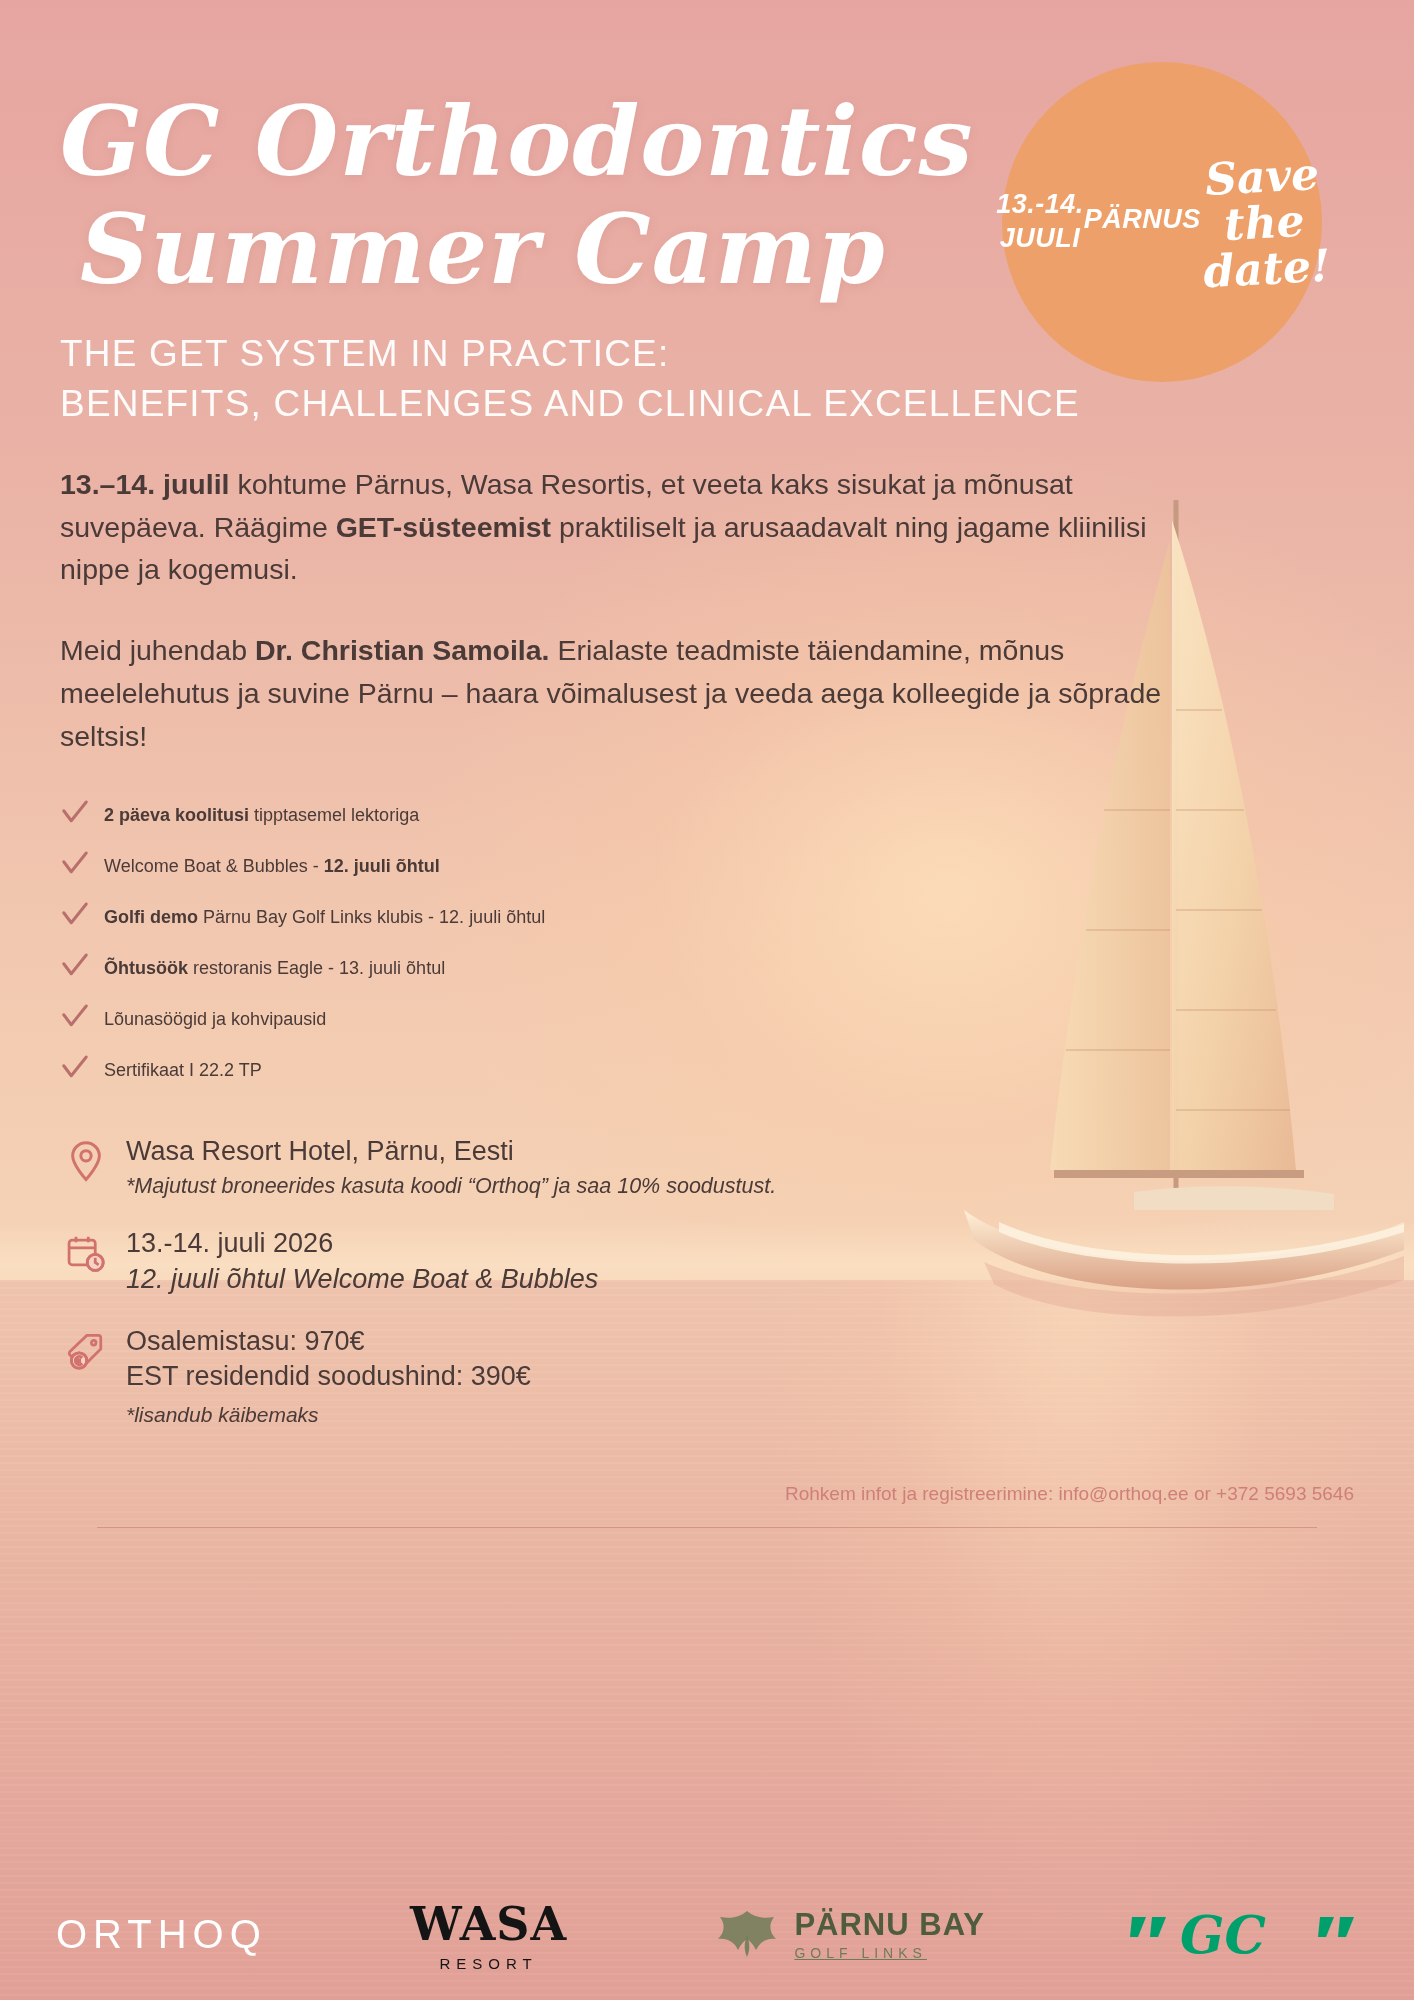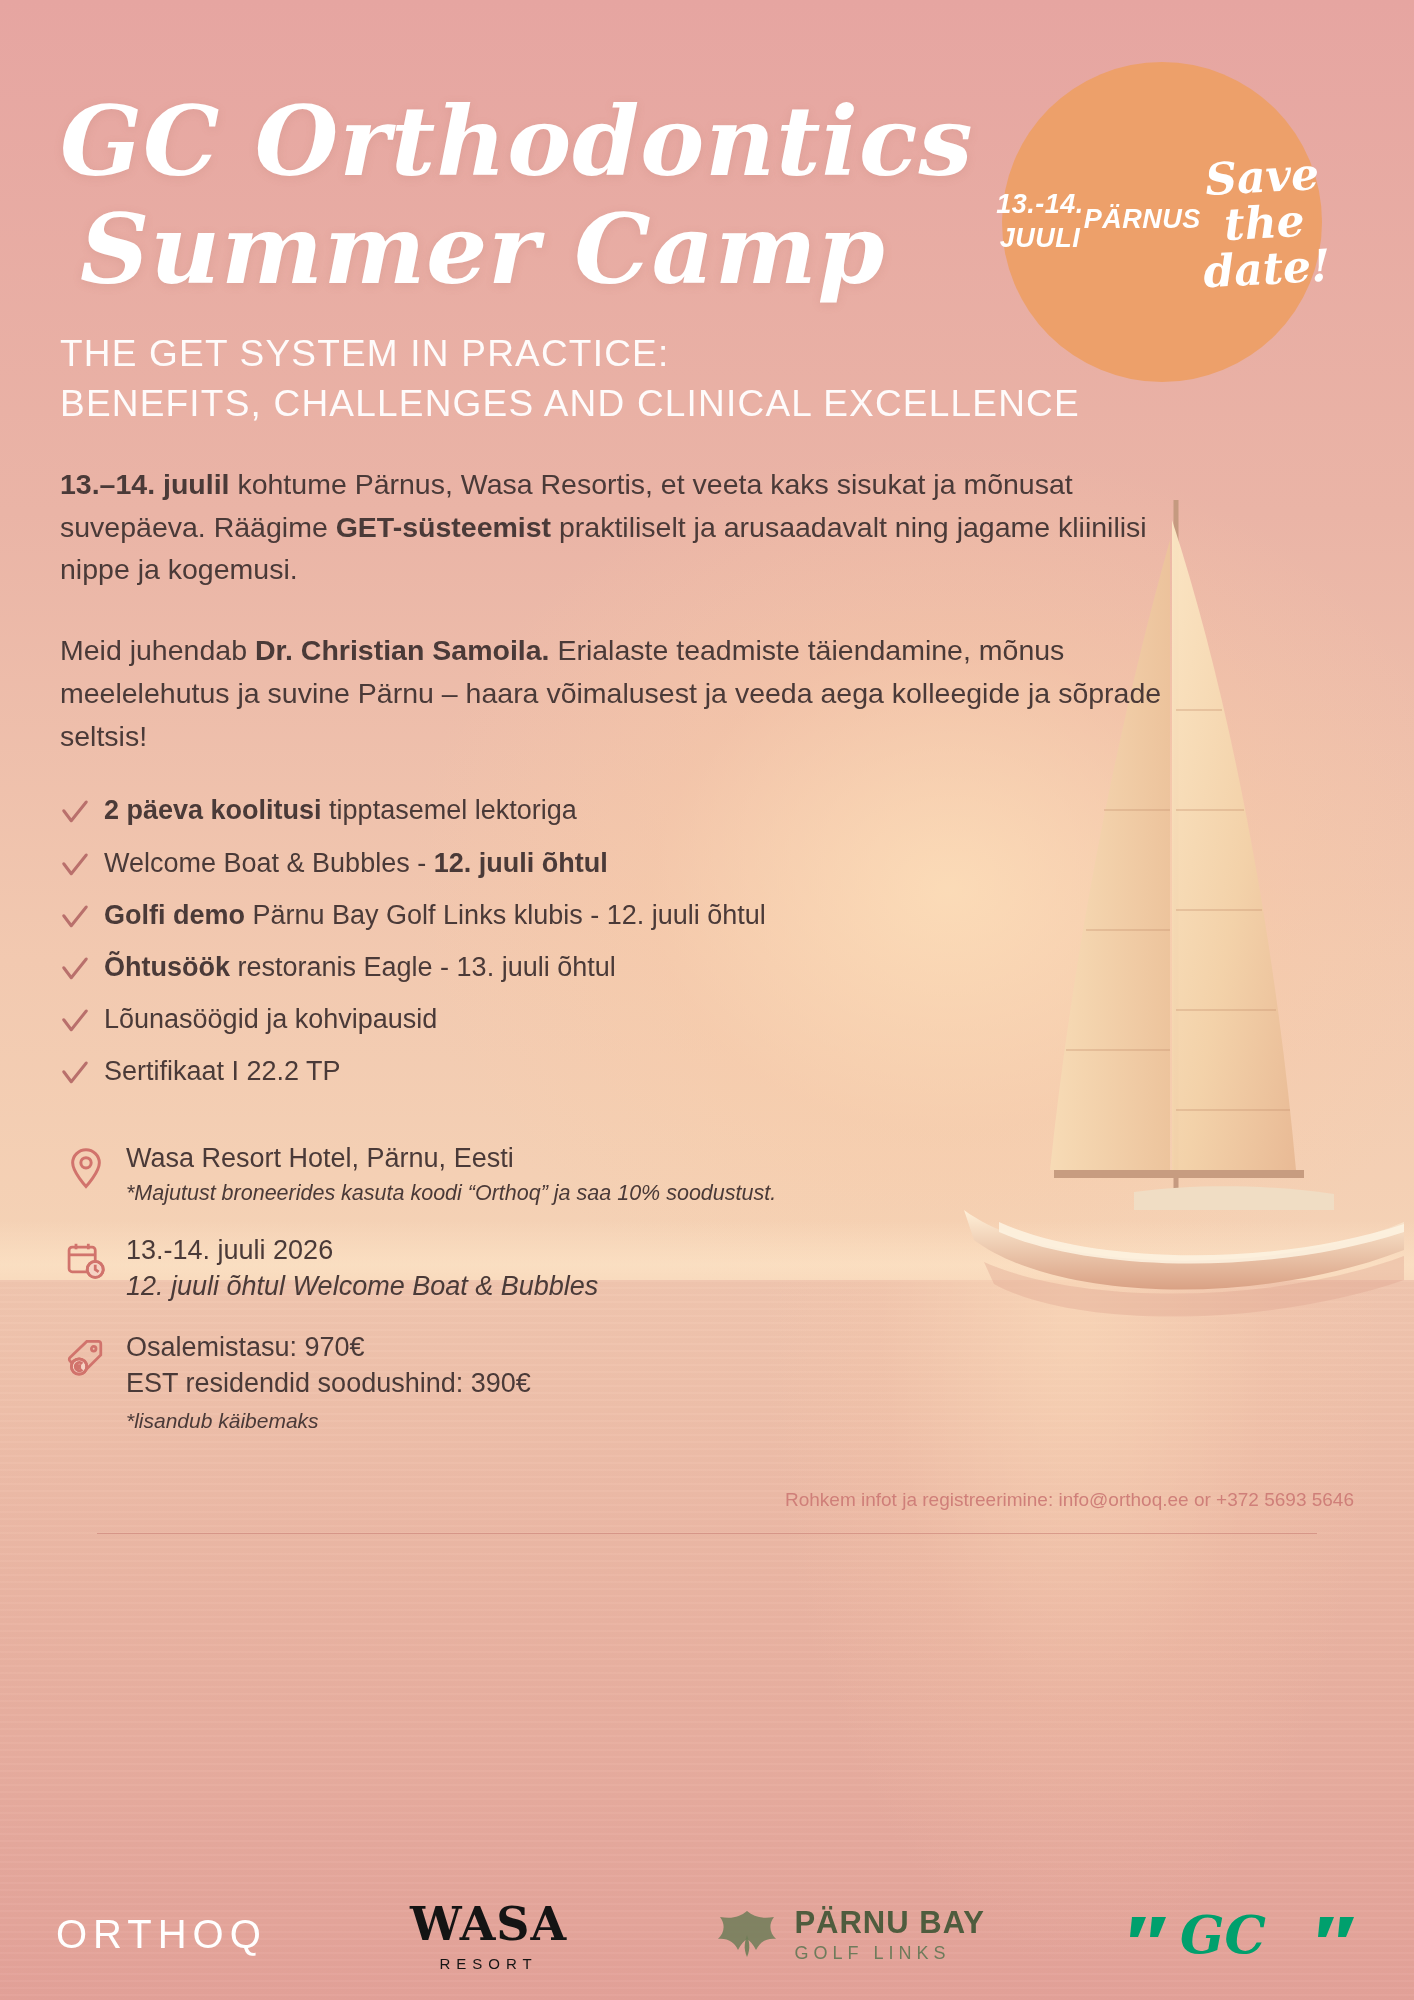--- a/index.html
+++ b/index.html
@@ -109,23 +109,23 @@
     color: #4a3a38;
     font-size: 28.5px; line-height: 1.5;
     max-width: 1130px;
   }
   .para.second { margin-top: 38px; }
   .para b { font-weight: bold; }
 
   
   .bullets { margin-top: 36px; }
   .bullet {
-    display: flex; align-items: flex-start;
+    display: flex; align-items: flex-end;
     margin-bottom: 17px;
-    color: #4a3a38; font-size: 27px; line-height: 1.3;
+    color: #4a3a38; font-size: 18px; line-height: 1.3;
   }
   .bullet .check {
     flex: 0 0 auto; width: 30px; height: 30px; margin-right: 14px;
     margin-top: 4px; color: #b9706c;
   }
   .bullet .check svg { width: 100%; height: 100%; display: block; }
   .bullet b { font-weight: bold; }
 
   
   .info { margin-top: 52px; }
@@ -161,21 +161,21 @@
   .logo-orthoq {
     color: #ffffff; font-size: 40px; letter-spacing: 6px; font-weight: 300;
   }
   .logo-wasa { text-align: center; color: #141414; }
   .logo-wasa .w1 { font-family: "DejaVu Serif", serif; font-weight: bold; font-size: 46px; letter-spacing: 1px; }
   .logo-wasa .w2 { font-size: 15px; letter-spacing: 6px; margin-top: 4px; }
   .logo-pbgl { display: flex; align-items: center; color: #5d6b4a; }
   .logo-pbgl .eagle { width: 74px; height: 58px; margin-right: 10px; color: #6f7d58; }
   .logo-pbgl .eagle svg { width: 100%; height: 100%; }
   .logo-pbgl .p1 { font-size: 31px; font-weight: bold; letter-spacing: 1px; color: #4f5c3e; }
-  .logo-pbgl .p2 { font-size: 18px; letter-spacing: 5px; color: #6e7b5b; margin-top: 2px; }
+  .logo-pbgl .p2 { font-size: 14px; letter-spacing: 5px; color: #6e7b5b; margin-top: 2px; text-decoration: underline; }
   .logo-gc { display: flex; align-items: center; }
   .logo-gc svg { height: 62px; width: 230px; }
 </style>
 </head>
 <body>
 
 <div class="poster">
 
   <div class="sky"></div>
   <div class="sun-glow"></div>

